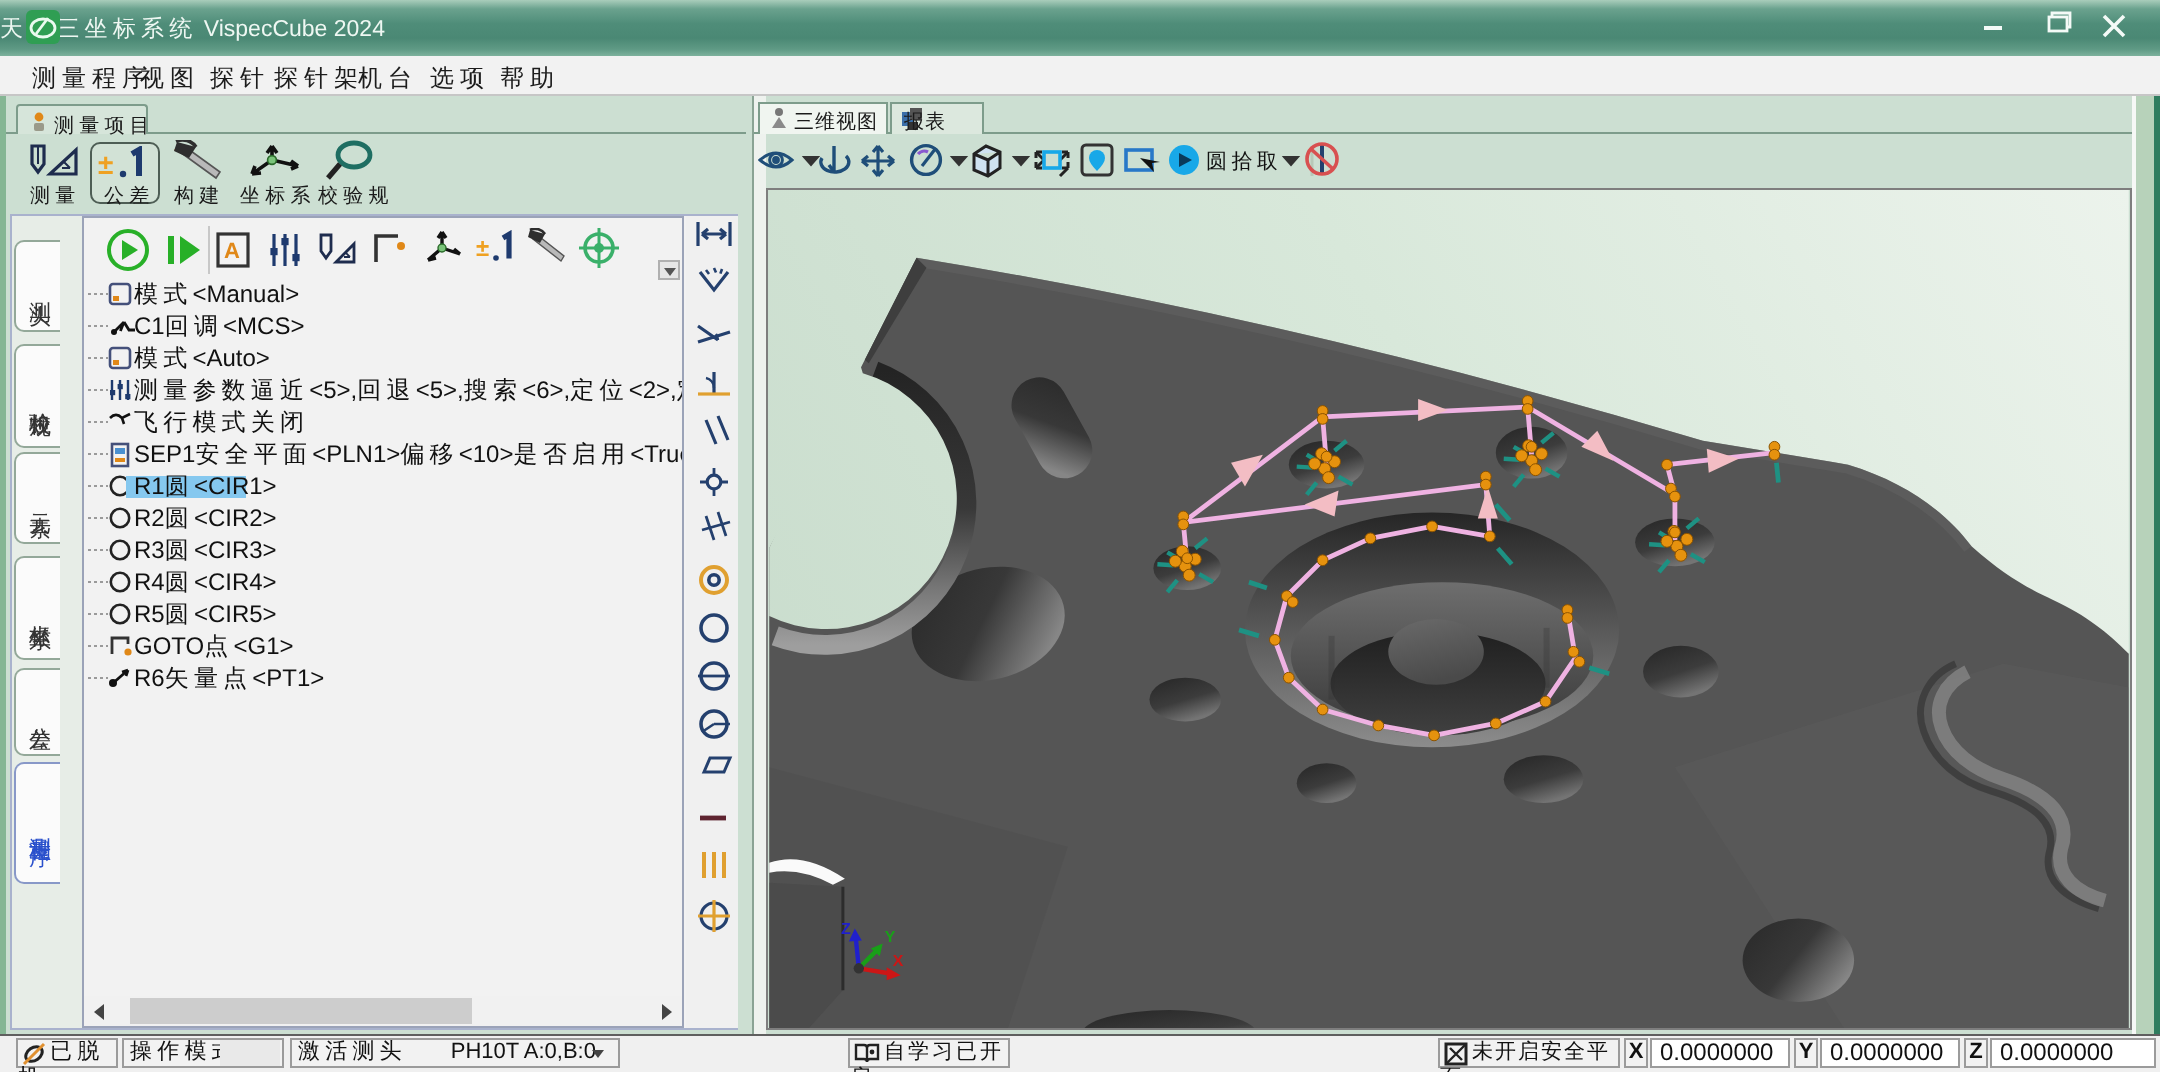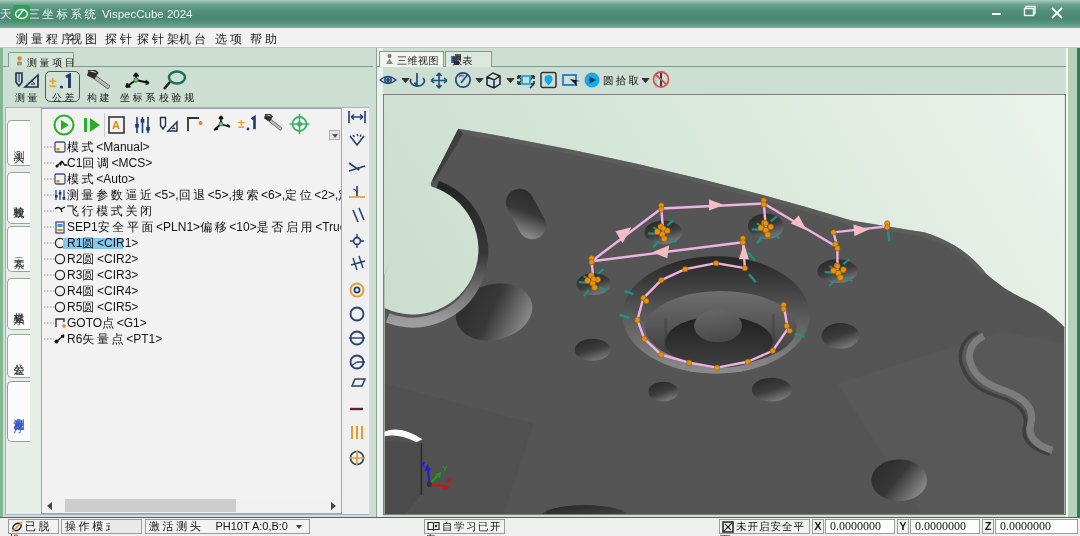--- a/index.html
+++ b/index.html
@@ -18,21 +18,21 @@
 
 #cont{left:5px;top:107px;width:364px;height:408px;border:1px solid #a9b2cd;background:#f2f2f2}
 #strip{left:6px;top:108px;width:35px;height:406px;background:#e7ede7}
 .vtab{position:absolute;left:7px;width:23px;background:#fbfbfb;border:1px solid #93a899;border-right:none;border-radius:5px 0 0 5px;color:#333;font-size:11px;display:flex;align-items:center;justify-content:center}
 .vtab span{writing-mode:vertical-rl;letter-spacing:2px;line-height:12px}
 #tree{left:41px;top:108px;width:301px;height:406px;background:#f2f2f2;border:1px solid #9ba3b8}
 .trow{position:absolute;left:0;font-size:12px;color:#111;white-space:nowrap;height:16px;line-height:16px}
 #vstrip{left:343px;top:108px;width:26px;height:406px;background:#f0f0f0}
 #statusb{left:0;top:517px;width:1080px;height:19px;background:#f0f0f0;border-top:1px solid #5f5f5f}
 .sbox{position:absolute;top:519px;height:15px;border:1px solid #9b9b9b;background:#f2f2f2;font-size:11px;color:#111;line-height:13px}
-.sval{position:absolute;top:519px;height:15px;border:1px solid #9b9b9b;background:#fff;font-family:Liberation Serif, serif;font-size:12px;color:#111;line-height:13px}
+.sval{position:absolute;top:519px;height:15px;border:1px solid #9b9b9b;background:#fff;font-family:Liberation Sans, sans-serif;font-size:12px;color:#111;line-height:13px}
 
 #rpdiv{left:376px;top:48px;width:1px;height:469px;background:#8aa394}
 #rpwhite{left:377px;top:48px;width:6px;height:469px;background:#eef2ee}
 #rtab1{left:379px;top:51px;width:65px;height:16px;border:1px solid #7d9c8b;border-bottom:none;background:#f0f5f0}
 #rtab2{left:445px;top:51px;width:47px;height:16px;border:1px solid #7d9c8b;border-bottom:none;background:#dce8de}
 #rthline{left:377px;top:66px;width:703px;height:1px;background:#7d9c8b}
 #vp{left:383px;top:94px;width:683px;height:421px;border:1px solid #7e7e7e}
 #rstrip1{left:1066px;top:48px;width:2px;height:469px;background:#f6f8f6}
 #rstrip2{left:1068px;top:48px;width:9px;height:469px;background:#b7d2ba}
 #rstrip3{left:1077px;top:48px;width:3px;height:469px;background:#2f7d5f}
@@ -317,21 +317,21 @@
     <path d="M4.5,4.5 L15.5,14.5" stroke="#d85050" stroke-width="1.8"></path>
   </svg>
 
 <div class="ab" id="statusb"></div>
 <div class="sbox" style="left:8px;width:51px"><span class="cj2" style="margin-left:16px">已脱机</span></div>
 <svg class="ico" style="left:11px;top:521px" width="12" height="12">
     <ellipse cx="6" cy="6" rx="4.5" ry="3.2" fill="none" stroke="#222" stroke-width="1.5" transform="rotate(-35 6 6)"></ellipse>
     <path d="M1,11 L11,1" stroke="#e09030" stroke-width="1.5"></path>
   </svg>
 <div class="sbox" style="left:61px;width:81px"><span class="cj2" style="margin-left:3px">操作模式</span><span style="position:absolute;right:5px;top:5px;width:0;height:0;border-left:3.5px solid transparent;border-right:3.5px solid transparent;border-top:4.5px solid #444"></span><span style="position:absolute;left:48px;top:0;width:30px;height:13px;background:#e9e9e9"></span></div>
-<div class="sbox" style="left:145px;width:165px"><span class="cj2" style="margin-left:3px">激活测头</span><span style="margin-left:12px">PH10T A:0,B:0</span><span style="position:absolute;right:7px;top:5px;width:0;height:0;border-left:3.5px solid transparent;border-right:3.5px solid transparent;border-top:4.5px solid #444"></span></div>
+<div class="sbox" style="left:145px;width:165px"><span class="cj2" style="margin-left:3px">激活测头</span><span style="margin-left:22px">PH10T A:0,B:0</span><span style="position:absolute;right:7px;top:5px;width:0;height:0;border-left:3.5px solid transparent;border-right:3.5px solid transparent;border-top:4.5px solid #444"></span></div>
 <div class="sbox" style="left:424px;width:81px"><span class="cj2" style="margin-left:17px;letter-spacing:1.5px;font-size:10.5px">自学习已开启</span></div>
 <svg class="ico" style="left:427px;top:521px" width="13" height="11">
     <path d="M1,1.5 h4 q1.5,0 1.5,1.5 v7 q0,-1.5 -1.5,-1.5 h-4 Z M12,1.5 h-4 q-1.5,0 -1.5,1.5 v7 q0,-1.5 1.5,-1.5 h4 Z" fill="none" stroke="#222" stroke-width="1.2"></path>
     <circle cx="9" cy="5" r="1.2" fill="#222"></circle>
   </svg>
 <div class="sbox" style="left:719px;width:91px"><span class="cj2" style="margin-left:16px;letter-spacing:1px;font-size:10.5px">未开启安全平面</span></div>
 <svg class="ico" style="left:722px;top:521px" width="12" height="12">
     <rect x="1" y="1" width="10" height="10" fill="none" stroke="#222" stroke-width="1.5"></rect>
     <path d="M1,11 L11,1 M3,3 l6,6" stroke="#222" stroke-width="1.2"></path>
   </svg>

